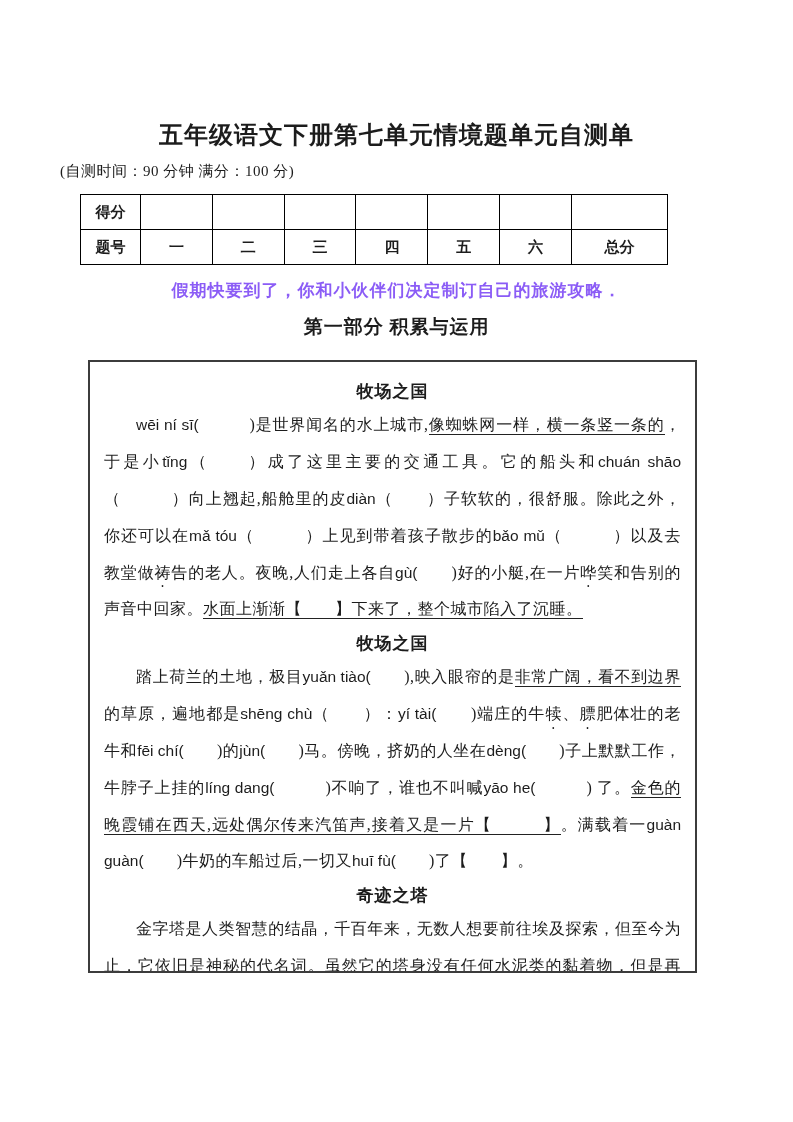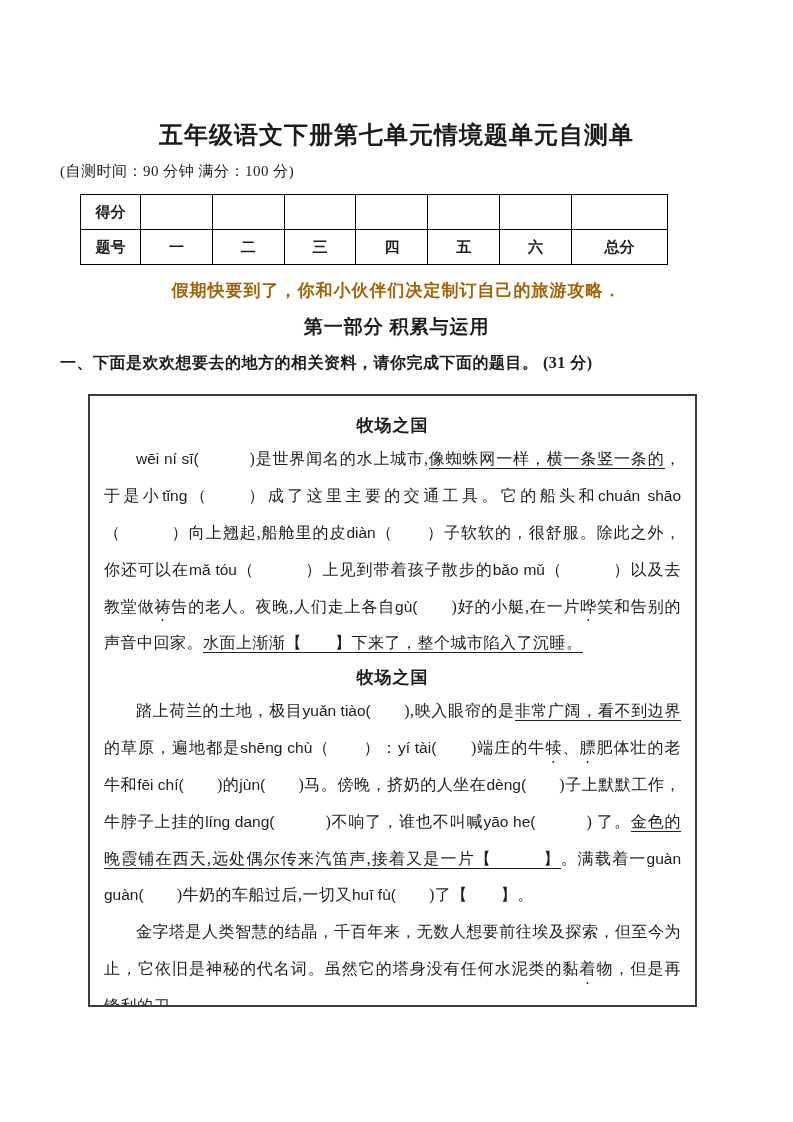--- a/index.html
+++ b/index.html
@@ -145,27 +145,27 @@
           <td>二</td>
           <td>三</td>
           <td>四</td>
           <td>五</td>
           <td>六</td>
           <td>总分</td>
         </tr>
     </tbody>
   </table>
 
-  <div class="notice" style="color: #a16207;">假期快要到了，你和小伙伴们决定制订自己的旅游攻略．</div>
+  <div class="notice" style="color: #8b5cf6;">假期快要到了，你和小伙伴们决定制订自己的旅游攻略．</div>
 
   <div class="part-heading">第一部分 积累与运用</div>
 
-  <div class="question-line">一、下面是欢欢想要去的地方的相关资料，请你完成下面的题目。 (31 分)</div>
 
   <div class="passage-box" id="passages">
       <div class="passage-title">牧场之国</div>
       <p class="passage-text"><span class="run-p">wēi ní sī(</span><span class="run-n">　　　)是世界闻名的水上城市,</span><span class="run-u">像蜘蛛网一样，横一条竖一条的</span><span class="run-n">，于是小</span><span class="run-p">tǐng</span><span class="run-n">（　　）成了这里主要的交通工具。它的船头和</span><span class="run-p">chuán shāo</span><span class="run-n">（　　　）向上翘起,船舱里的皮</span><span class="run-p">diàn</span><span class="run-n">（　　）子软软的，很舒服。除此之外，你还可以在</span><span class="run-p">mǎ tóu</span><span class="run-n">（　　　）上见到带着孩子散步的</span><span class="run-p">bǎo mǔ</span><span class="run-n">（　　　）以及去教堂做</span><span class="run-d">祷</span><span class="run-n">告的老人。夜晚,人们走上各自</span><span class="run-p">gù(</span><span class="run-n">　　)好的小艇,在一片</span><span class="run-d">哗</span><span class="run-n">笑和告别的声音中回家。</span><span class="run-u">水面上渐渐【　　】下来了，整个城市陷入了沉睡。</span></p>
       <div class="passage-title">牧场之国</div>
       <p class="passage-text"><span class="run-n">踏上荷兰的土地，极目</span><span class="run-p">yuǎn tiào(</span><span class="run-n">　　),映入眼帘的是</span><span class="run-u">非常广阔，看不到边界</span><span class="run-n">的草原，遍地都是</span><span class="run-p">shēng chù</span><span class="run-n">（　　）：</span><span class="run-p">yí tài(</span><span class="run-n">　　)端庄的牛</span><span class="run-d">犊</span><span class="run-n">、</span><span class="run-d">膘</span><span class="run-n">肥体壮的老牛和</span><span class="run-p">fēi chí(</span><span class="run-n">　　)的</span><span class="run-p">jùn(</span><span class="run-n">　　)马。傍晚，挤奶的人坐在</span><span class="run-p">dèng(</span><span class="run-n">　　)子上默默工作，牛脖子上挂的</span><span class="run-p">líng dang(</span><span class="run-n">　　　)不响了，谁也不叫喊</span><span class="run-p">yāo he(</span><span class="run-n">　　　) 了。</span><span class="run-u">金色的晚霞铺在西天,远处偶尔传来汽笛声,接着又是一片【　　　】</span><span class="run-n">。满载着一</span><span class="run-p">guàn guàn(</span><span class="run-n">　　)牛奶的车船过后,一切又</span><span class="run-p">huī fù(</span><span class="run-n">　　)了【　　】。</span></p>
+      <div class="passage-title">奇迹之塔</div>
       <p class="passage-text"><span class="run-n">金字塔是人类智慧的结晶，千百年来，无数人想要前往埃及探索，但至今为止，它依旧是神秘的代名词。虽然它的塔身没有任何水泥类的黏</span><span class="run-d">着</span><span class="run-n">物，但是再锋利的刀</span></p>
     </div>
 
 </div>
 
 </body></html>

